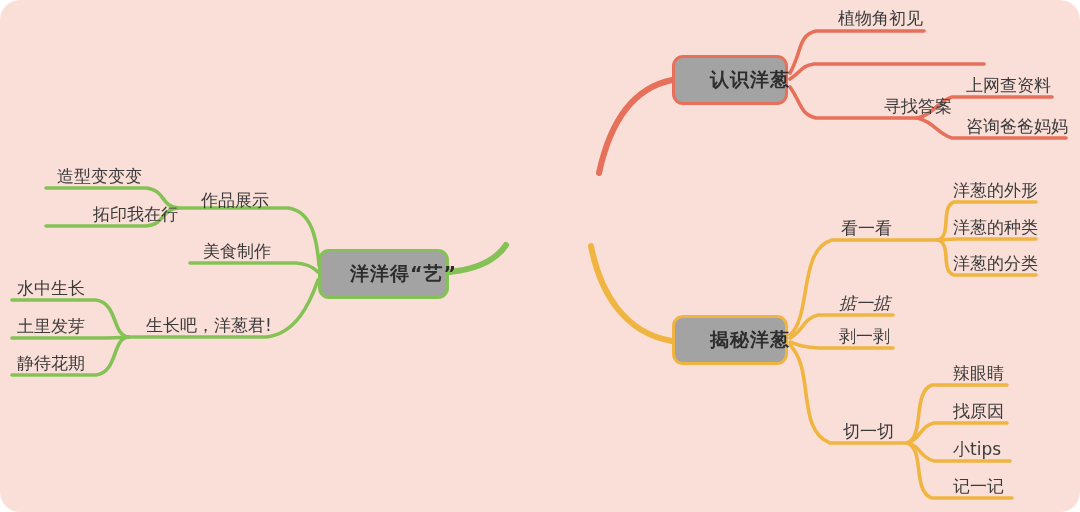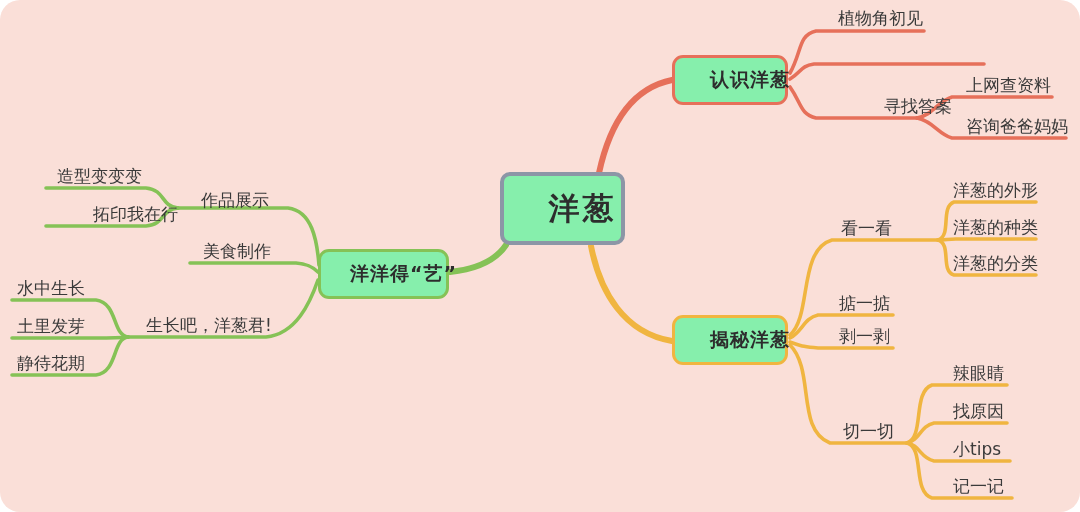--- a/index.html
+++ b/index.html
@@ -5,21 +5,21 @@
   html,body{margin:0;padding:0;background:#ffffff;}
   .stage{position:relative;width:1080px;height:512px;font-family:"DejaVu Sans","Liberation Sans",sans-serif;}
   .canvas{position:absolute;inset:0;background:var(--background,#fadfd8);border-radius:20px;overflow:hidden;}
   svg.links{position:absolute;left:0;top:0;width:1080px;height:512px;}
   svg.links path{fill:none;stroke-linecap:round;stroke-linejoin:round;}
   .stroke-red{stroke:var(--red,#e6705a);}
   .stroke-yellow{stroke:var(--yellow,#f0b540);}
   .stroke-green{stroke:var(--green,#85c256);}
   .w-main{stroke-width:6px;}
   .w-line{stroke-width:3.6px;}
-  .topic{position:absolute;background:#86efac;display:flex;align-items:center;justify-content:center;
+  .topic{position:absolute;background:#a3a3a3;display:flex;align-items:center;justify-content:center;
          font-weight:bold;color:#2d2d2d;box-sizing:border-box;white-space:nowrap;padding-left:40px;}
   .center-topic{left:500px;top:172px;width:125px;height:73px;border:4px solid var(--center-border,#8c96a6);
                 border-radius:10px;font-size:31px;letter-spacing:3px;}
   .branch-topic{height:50px;border-radius:11px;font-size:19px;letter-spacing:1px;border:3.5px solid;}
   .bt-red{left:672px;top:55px;width:116px;border-color:var(--red,#e6705a);}
   .bt-yellow{left:672px;top:315px;width:116px;border-color:var(--yellow,#f0b540);text-align:right;}
   .bt-green{left:318px;top:249px;width:131px;border-color:var(--green,#85c256);}
   .leaf{position:absolute;font-size:17px;line-height:19px;color:var(--text,#3a3a3a);white-space:nowrap;}
 </style>
 </head>
@@ -54,35 +54,34 @@
       <path class="stroke-green w-line" d="M 178 208 L 288 208 C 312 211 317 240 319 265"></path>
       <path class="stroke-green w-line" d="M 190 263 L 296 263 C 309 264 314 268 318 272"></path>
       <path class="stroke-green w-line" d="M 128 337 L 266 337 C 296 334 310 303 318 280"></path>
       <path class="stroke-green w-line" d="M 178 208 C 160 206 166 190 146 188 L 46 188"></path>
       <path class="stroke-green w-line" d="M 178 208 C 160 210 166 224 146 226 L 46 226"></path>
       <path class="stroke-green w-line" d="M 128 337 C 112 335 118 303 96 300 L 12 300"></path>
       <path class="stroke-green w-line" d="M 128 337 C 118 338 110 338 96 338 L 12 338"></path>
       <path class="stroke-green w-line" d="M 128 337 C 112 339 118 372 96 375 L 12 375"></path>
     </svg>
 
-    <div class="topic center-topic">洋葱</div>
     <div class="topic branch-topic bt-red">认识洋葱</div>
     <div class="topic branch-topic bt-yellow">揭秘洋葱</div>
     <div class="topic branch-topic bt-green">洋洋得“艺”</div>
 
     <div class="leaf" style="left:838px;top:9px;">植物角初见</div>
     <div class="leaf" style="left:884px;top:97px;">寻找答案</div>
     <div class="leaf" style="left:966px;top:76px;">上网查资料</div>
     <div class="leaf" style="left:966px;top:117px;">咨询爸爸妈妈</div>
 
     <div class="leaf" style="left:841px;top:219px;">看一看</div>
     <div class="leaf" style="left:953px;top:181px;">洋葱的外形</div>
     <div class="leaf" style="left:953px;top:218px;">洋葱的种类</div>
     <div class="leaf" style="left:953px;top:254px;">洋葱的分类</div>
-    <div class="leaf" style="left:839px;top:294px;">掂一掂</div>
+    <div class="leaf" style="left:839px;top:294px;font-style:italic;">掂一掂</div>
     <div class="leaf" style="left:839px;top:327px;">剥一剥</div>
     <div class="leaf" style="left:843px;top:422px;">切一切</div>
     <div class="leaf" style="left:953px;top:364px;">辣眼睛</div>
     <div class="leaf" style="left:953px;top:402px;">找原因</div>
     <div class="leaf" style="left:953px;top:440px;">小tips</div>
     <div class="leaf" style="left:953px;top:477px;">记一记</div>
 
     <div class="leaf" style="left:201px;top:191px;">作品展示</div>
     <div class="leaf" style="left:57px;top:167px;">造型变变变</div>
     <div class="leaf" style="left:57px;top:205px;margin-left:36px;">拓印我在行</div>

